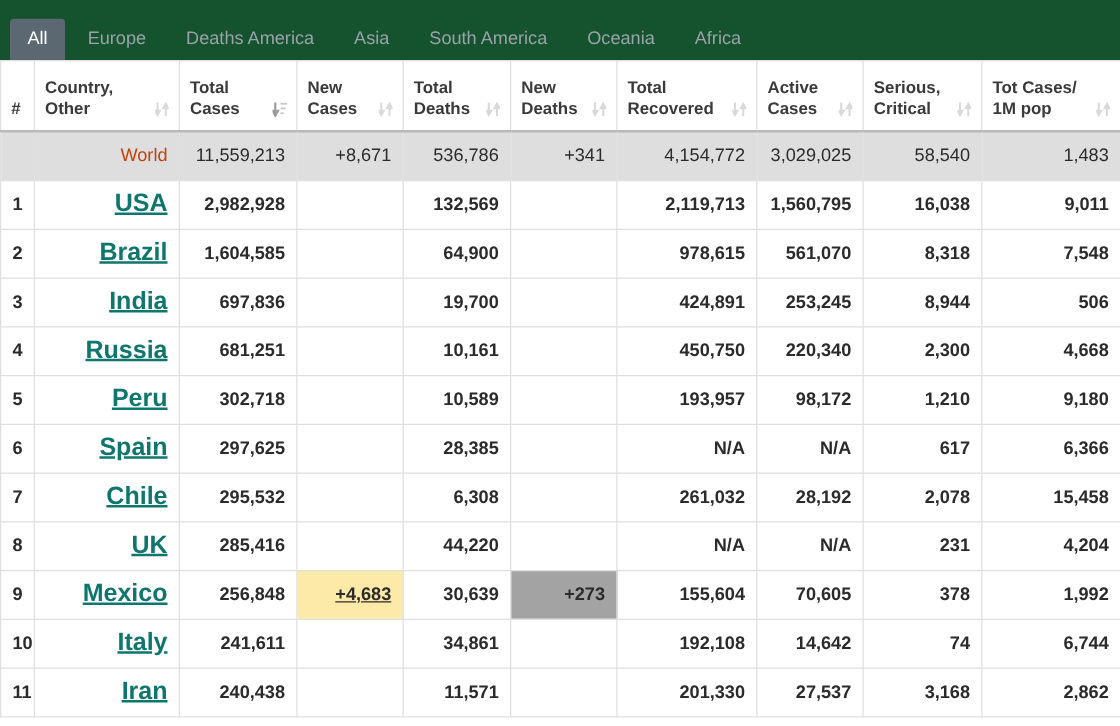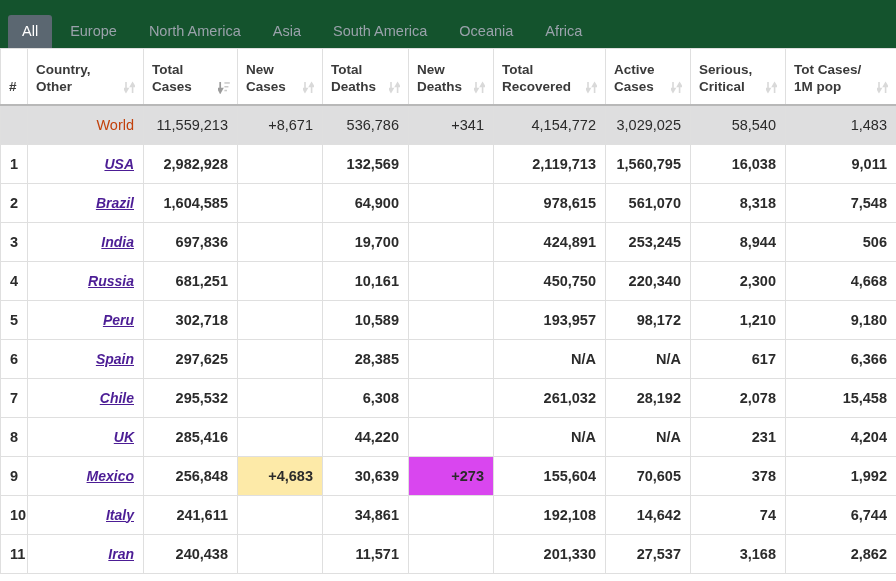--- a/index.html
+++ b/index.html
@@ -104,59 +104,59 @@
     font-size: 12px;
     color: #8d8d8d;
     padding-left: 8px;
   }
   td.c-country {
     text-align: left;
     font-weight: bold;
     padding-left: 12px;
   }
   td.c-country a {
-    color: #4c1d95;
+    color: #0f766e;
     text-decoration: underline;
-    font-size: 14px;
+    font-size: 20px;
     font-weight: bold;
     cursor: pointer;
-    font-style: italic;
   }
 
   
   tr.world td {
     background: #dededf;
     font-weight: normal !important;
     color: #3b3b3b;
     font-size: 14.5px;
   }
   tr.world td.c-country {
     font-weight: normal;
     color: #c2410c;
     padding-left: 14px;
   }
   tr.world td.c-num { background: #dededf; }
 
   
   td.hl-yellow {
     background: #fdeaa8;
     color: #1f1f1f;
+    text-decoration: underline;
   }
   td.hl-red {
-    background: #d946ef;
+    background: #a3a3a3;
     color: #ffffff;
   }
 </style>
 </head>
 <body>
 
 <div class="tabbar" id="tabbar">
     <div class="tab active">All</div>
     <div class="tab">Europe</div>
-    <div class="tab">North America</div>
+    <div class="tab">Deaths America</div>
     <div class="tab">Asia</div>
     <div class="tab">South America</div>
     <div class="tab">Oceania</div>
     <div class="tab">Africa</div>
   </div>
 
 <table class="maintable">
   <colgroup>
     <col style="width:27px">
     <col style="width:116px">

